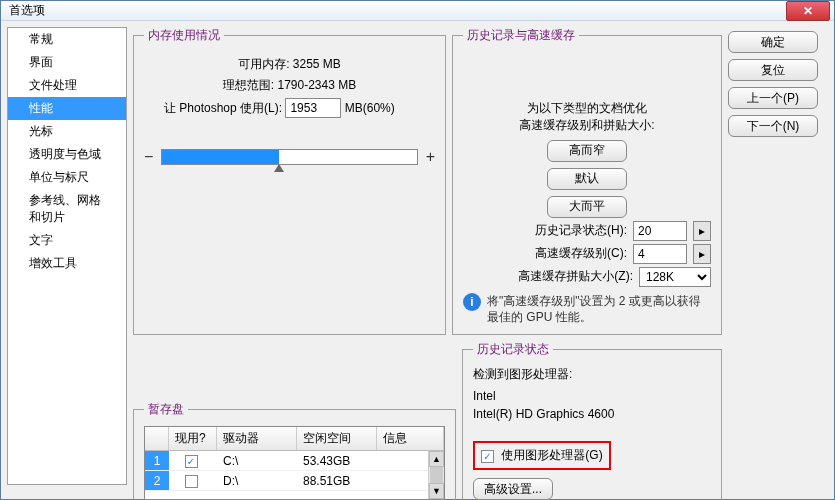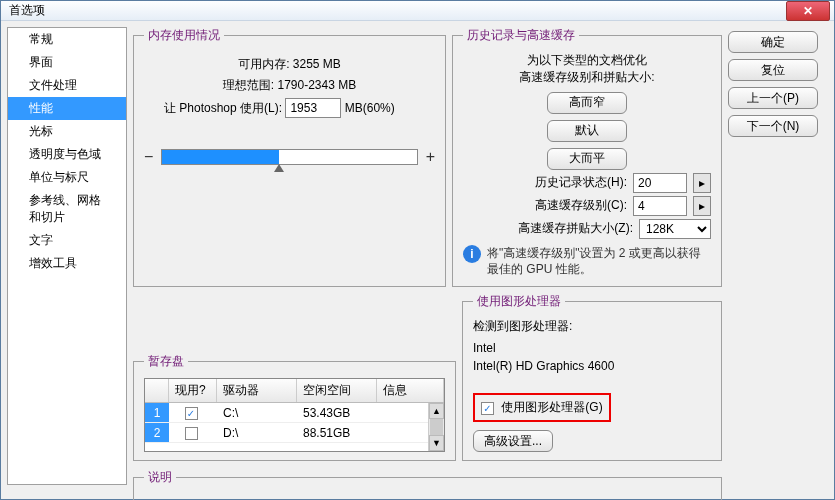--- a/index.html
+++ b/index.html
@@ -19,21 +19,21 @@
 .mem-row { margin: 4px 0; text-align: center; }
 .mem-row.left-align { text-align: left; margin-left: 20px; }
 .slider-row { display: flex; align-items: center; gap: 8px; margin-top: 30px; }
 .slider-track { flex: 1; height: 16px; border: 1px solid #888; background: #fff; position: relative; }
 .slider-fill { height: 100%; background: #1e90ff; }
 .slider-thumb { position: absolute; bottom: -10px; width: 10px; height: 10px; transform: translateX(-50%); }
 .slider-thumb::before { content: ''; position: absolute; border-left: 5px solid transparent; border-right: 5px solid transparent; border-bottom: 8px solid #666; }
 .minus, .plus { font-size: 16px; color: #333; }
 .top-row { display: flex; gap: 6px; }
 .history-col { flex: 1; display: flex; flex-direction: column; align-items: center; gap: 6px; }
-.hist-note { text-align: center; margin-bottom: 6px; line-height: 1.4; }
+.hist-note { text-align: center; margin-bottom: 6px; line-height: 1.4; margin-top: 48px; }
 .btn { min-width: 80px; height: 22px; background: linear-gradient(#fdfdfd, #e4e4e4); border: 1px solid #8a8a8a; border-radius: 6px; cursor: pointer; padding: 0 8px; }
 .hist-field { display: flex; align-items: center; gap: 6px; margin: 3px 0; justify-content: flex-end; width: 100%; }
 .hist-input { width: 54px; height: 20px; border: 1px solid #888; background: #fff; padding: 0 4px; }
 .spin-btn { width: 18px; height: 20px; background: #e4e4e4; border: 1px solid #888; cursor: pointer; text-align: center; line-height: 18px; }
 .select { width: 72px; height: 20px; border: 1px solid #888; background: #fff; padding: 0 2px; }
 .tip-row { display: flex; gap: 6px; margin-top: 6px; align-items: flex-start; }
 .info-icon { width: 18px; height: 18px; border-radius: 50%; background: #2a7de1; color: #fff; text-align: center; line-height: 18px; font-weight: bold; }
 .tip-text { flex: 1; line-height: 1.4; color: #333; }
 .mid-row { display: flex; gap: 6px; align-items: flex-end; }
 .scratch-fieldset { flex: 1; }
@@ -180,21 +180,21 @@
                 <div class="scrollbar-v">
                   <div class="arrow">▲</div>
                   <div class="thumb"></div>
                   <div class="arrow" style="position:absolute;bottom:0;left:0;right:0">▼</div>
                 </div>
               </div>
             </div>
           </fieldset>
 
           <fieldset class="gpu-fieldset">
-            <legend>使用图形处理器</legend>
+            <legend>历史记录状态</legend>
             <div>检测到图形处理器:</div>
             <div class="gpu-info">
               <div>Intel</div>
               <div>Intel(R) HD Graphics 4600</div>
             </div>
             <div class="highlight">
               <span class="checkbox checked"></span>
               <span>使用图形处理器(G)</span>
             </div>
             <div class="adv-btn-row">

